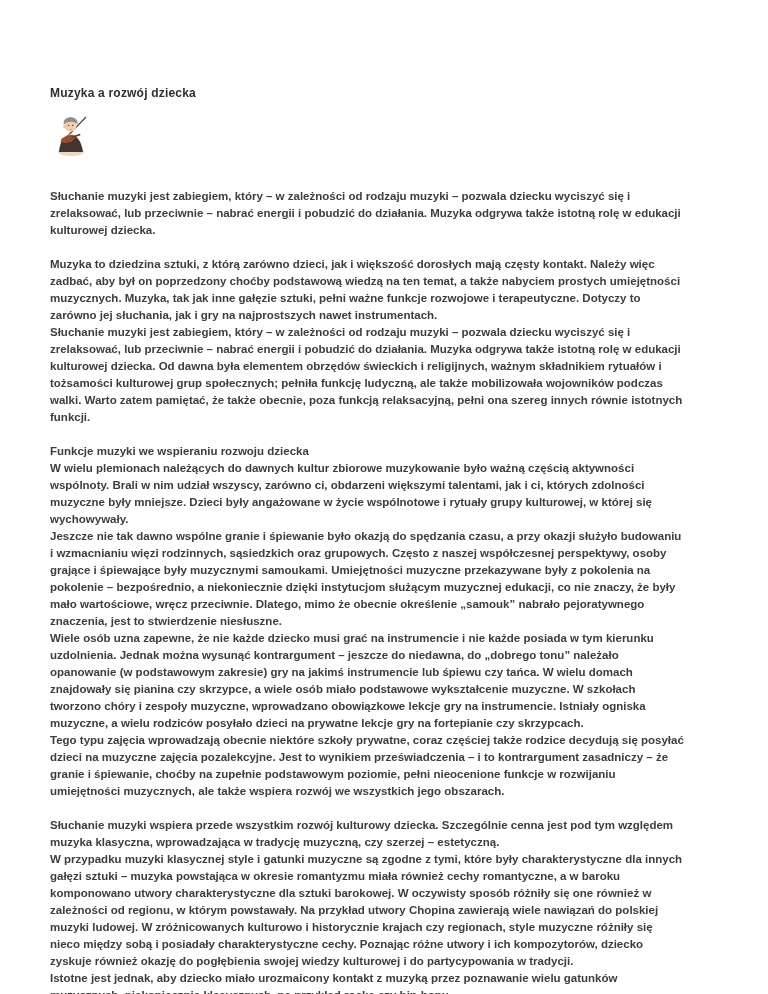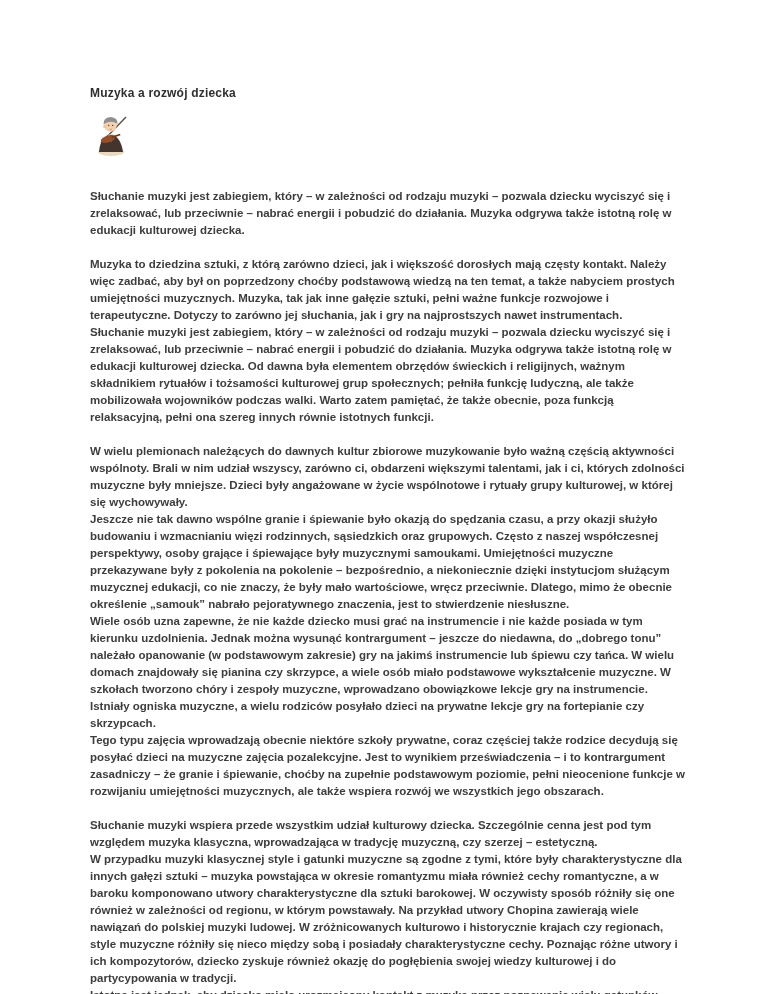--- a/index.html
+++ b/index.html
@@ -10,21 +10,21 @@
   body {
     width: 768px;
     height: 994px;
     font-family: "Liberation Sans", sans-serif;
     overflow: hidden;
   }
   .page {
     box-sizing: border-box;
     width: 768px;
     height: 994px;
-    padding: 86px 83px 0 90px;
+    padding: 86px 83px 0 50px;
     background: #ffffff;
   }
   .doc-title {
     margin: 0 0 12px 0;
     font-size: 12px;
     font-weight: bold;
     color: #2f2f2f;
     letter-spacing: 0.2px;
   }
   .clipart {
@@ -90,26 +90,27 @@
   <div class="block">
     <p>Słuchanie muzyki jest zabiegiem, który – w zależności od rodzaju muzyki – pozwala dziecku wyciszyć się i zrelaksować, lub przeciwnie – nabrać energii i pobudzić do działania. Muzyka odgrywa także istotną rolę w edukacji kulturowej dziecka.</p>
   </div>
 
   <div class="block">
     <p>Muzyka to dziedzina sztuki, z którą zarówno dzieci, jak i większość dorosłych mają częsty kontakt. Należy więc zadbać, aby był on poprzedzony choćby podstawową wiedzą na ten temat, a także nabyciem prostych umiejętności muzycznych. Muzyka, tak jak inne gałęzie sztuki, pełni ważne funkcje rozwojowe i terapeutyczne. Dotyczy to zarówno jej słuchania, jak i gry na najprostszych nawet instrumentach.</p>
     <p>Słuchanie muzyki jest zabiegiem, który – w zależności od rodzaju muzyki – pozwala dziecku wyciszyć się i zrelaksować, lub przeciwnie – nabrać energii i pobudzić do działania. Muzyka odgrywa także istotną rolę w edukacji kulturowej dziecka. Od dawna była elementem obrzędów świeckich i religijnych, ważnym składnikiem rytuałów i tożsamości kulturowej grup społecznych; pełniła funkcję ludyczną, ale także mobilizowała wojowników podczas walki. Warto zatem pamiętać, że także obecnie, poza funkcją relaksacyjną, pełni ona szereg innych równie istotnych funkcji.</p>
   </div>
 
   <div class="block">
+    <p class="section-heading">Funkcje muzyki we wspieraniu rozwoju dziecka</p>
     <p>W wielu plemionach należących do dawnych kultur zbiorowe muzykowanie było ważną częścią aktywności wspólnoty. Brali w nim udział wszyscy, zarówno ci, obdarzeni większymi talentami, jak i ci, których zdolności muzyczne były mniejsze. Dzieci były angażowane w życie wspólnotowe i rytuały grupy kulturowej, w której się wychowywały.</p>
     <p>Jeszcze nie tak dawno wspólne granie i śpiewanie było okazją do spędzania czasu, a przy okazji służyło budowaniu i wzmacnianiu więzi rodzinnych, sąsiedzkich oraz grupowych. Często z naszej współczesnej perspektywy, osoby grające i śpiewające były muzycznymi samoukami. Umiejętności muzyczne przekazywane były z pokolenia na pokolenie – bezpośrednio, a niekoniecznie dzięki instytucjom służącym muzycznej edukacji, co nie znaczy, że były mało wartościowe, wręcz przeciwnie. Dlatego, mimo że obecnie określenie „samouk” nabrało pejoratywnego znaczenia, jest to stwierdzenie niesłuszne.</p>
     <p>Wiele osób uzna zapewne, że nie każde dziecko musi grać na instrumencie i nie każde posiada w tym kierunku uzdolnienia. Jednak można wysunąć kontrargument – jeszcze do niedawna, do „dobrego tonu” należało opanowanie (w podstawowym zakresie) gry na jakimś instrumencie lub śpiewu czy tańca. W wielu domach znajdowały się pianina czy skrzypce, a wiele osób miało podstawowe wykształcenie muzyczne. W szkołach tworzono chóry i zespoły muzyczne, wprowadzano obowiązkowe lekcje gry na instrumencie. Istniały ogniska muzyczne, a wielu rodziców posyłało dzieci na prywatne lekcje gry na fortepianie czy skrzypcach.</p>
     <p>Tego typu zajęcia wprowadzają obecnie niektóre szkoły prywatne, coraz częściej także rodzice decydują się posyłać dzieci na muzyczne zajęcia pozalekcyjne. Jest to wynikiem przeświadczenia – i to kontrargument zasadniczy – że granie i śpiewanie, choćby na zupełnie podstawowym poziomie, pełni nieocenione funkcje w rozwijaniu umiejętności muzycznych, ale także wspiera rozwój we wszystkich jego obszarach.</p>
   </div>
 
   <div class="block">
-    <p>Słuchanie muzyki wspiera przede wszystkim udział kulturowy dziecka. Szczególnie cenna jest pod tym względem muzyka klasyczna, wprowadzająca w tradycję muzyczną, czy szerzej – estetyczną.</p>
+    <p>Słuchanie muzyki wspiera przede wszystkim rozwój kulturowy dziecka. Szczególnie cenna jest pod tym względem muzyka klasyczna, wprowadzająca w tradycję muzyczną, czy szerzej – estetyczną.</p>
     <p>W przypadku muzyki klasycznej style i gatunki muzyczne są zgodne z tymi, które były charakterystyczne dla innych gałęzi sztuki – muzyka powstająca w okresie romantyzmu miała również cechy romantyczne, a w baroku komponowano utwory charakterystyczne dla sztuki barokowej. W oczywisty sposób różniły się one również w zależności od regionu, w którym powstawały. Na przykład utwory Chopina zawierają wiele nawiązań do polskiej muzyki ludowej. W zróżnicowanych kulturowo i historycznie krajach czy regionach, style muzyczne różniły się nieco między sobą i posiadały charakterystyczne cechy. Poznając różne utwory i ich kompozytorów, dziecko zyskuje również okazję do pogłębienia swojej wiedzy kulturowej i do partycypowania w tradycji.</p>
     <p>Istotne jest jednak, aby dziecko miało urozmaicony kontakt z muzyką przez poznawanie wielu gatunków muzycznych, niekoniecznie klasycznych, na przykład rocka czy hip-hopu.</p>
 
   </div>
 
 </div>
 
 </body></html>

